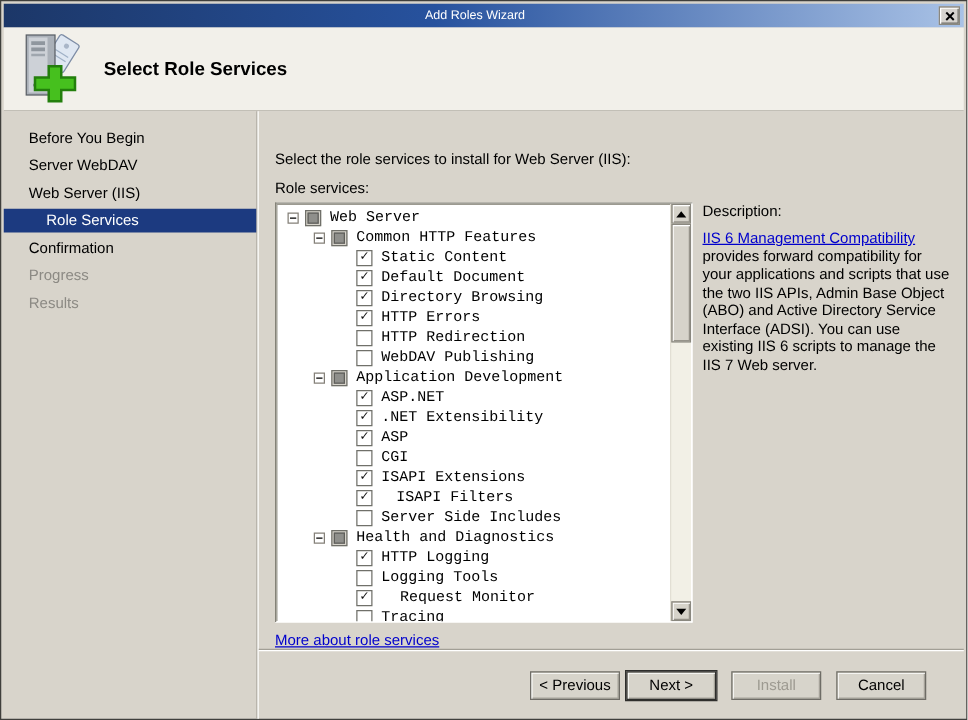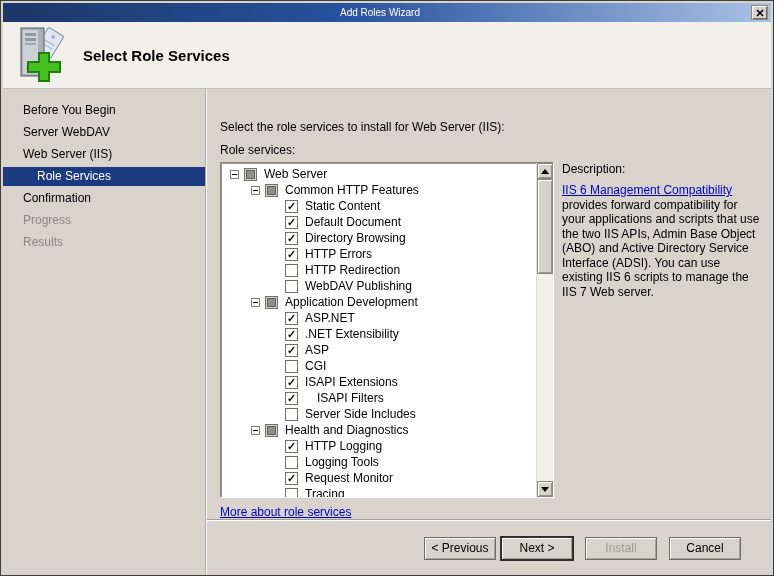--- a/index.html
+++ b/index.html
@@ -74,21 +74,21 @@
   .tree-box{
     width:334px; height:336px;
     background:#fff;
     border:1px solid;
     border-color:#848278 #fff #fff #848278;
     box-shadow:inset 1px 1px 0 #9c9a90;
     position:relative;
     overflow:hidden;
     flex-shrink:0;
   }
-  .tree-rows{ padding-top:3px; }
+  .tree-rows{ padding-top:3px;font-family:Liberation Mono, monospace; }
   .tree-row{ height:16px; display:flex; align-items:center; white-space:nowrap; }
   .tree-row .label{ margin-left:7px; }
 
   .expander{
     width:9px; height:9px;
     border:1px solid #848078;
     background:#fff;
     position:relative;
     margin-right:5px;
     flex-shrink:0;
@@ -299,21 +299,21 @@
                   <span class="label">Health and Diagnostics</span>
                 </div>
                 <div class="tree-row" style="padding-left: 64px;">
                   <div class="cbx checked"></div>
                   <span class="label">HTTP Logging</span>
                 </div>
                 <div class="tree-row" style="padding-left: 64px;">
                   <div class="cbx unchecked"></div>
                   <span class="label">Logging Tools</span>
                 </div>
-                <div class="tree-row" style="padding-left: 64px;">
+                <div class="tree-row" style="padding-left: 64px; gap: 15px;">
                   <div class="cbx checked"></div>
                   <span class="label">Request Monitor</span>
                 </div>
                 <div class="tree-row" style="padding-left: 64px;">
                   <div class="cbx unchecked"></div>
                   <span class="label">Tracing</span>
                 </div>
               </div>
             <div class="scrollbar">
               <div class="sb-btn up">

